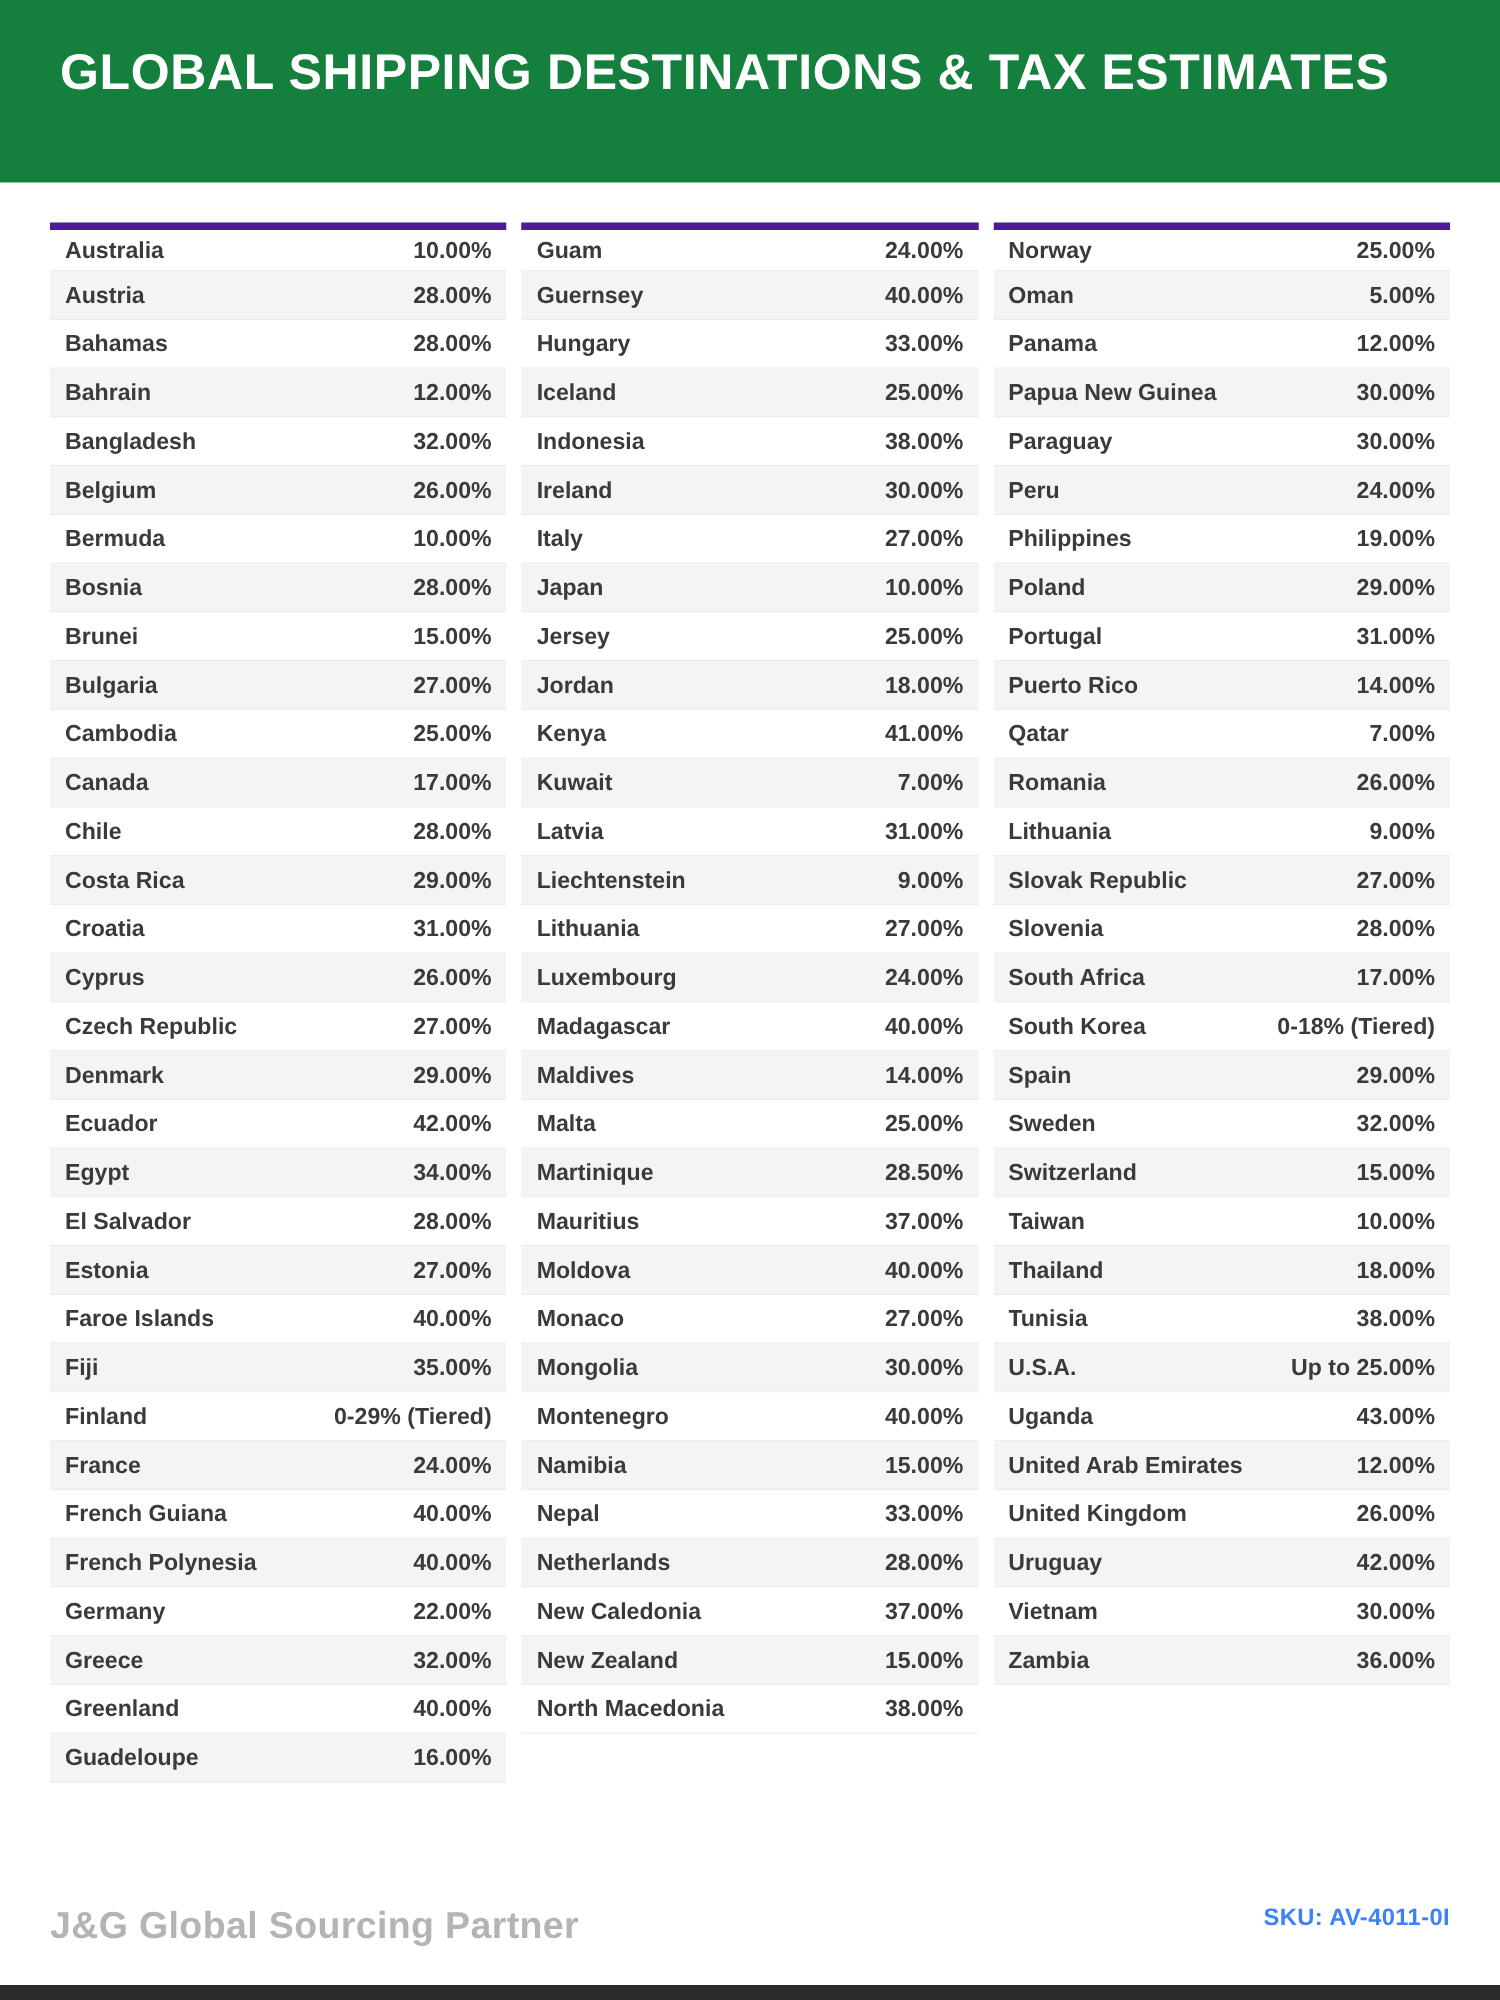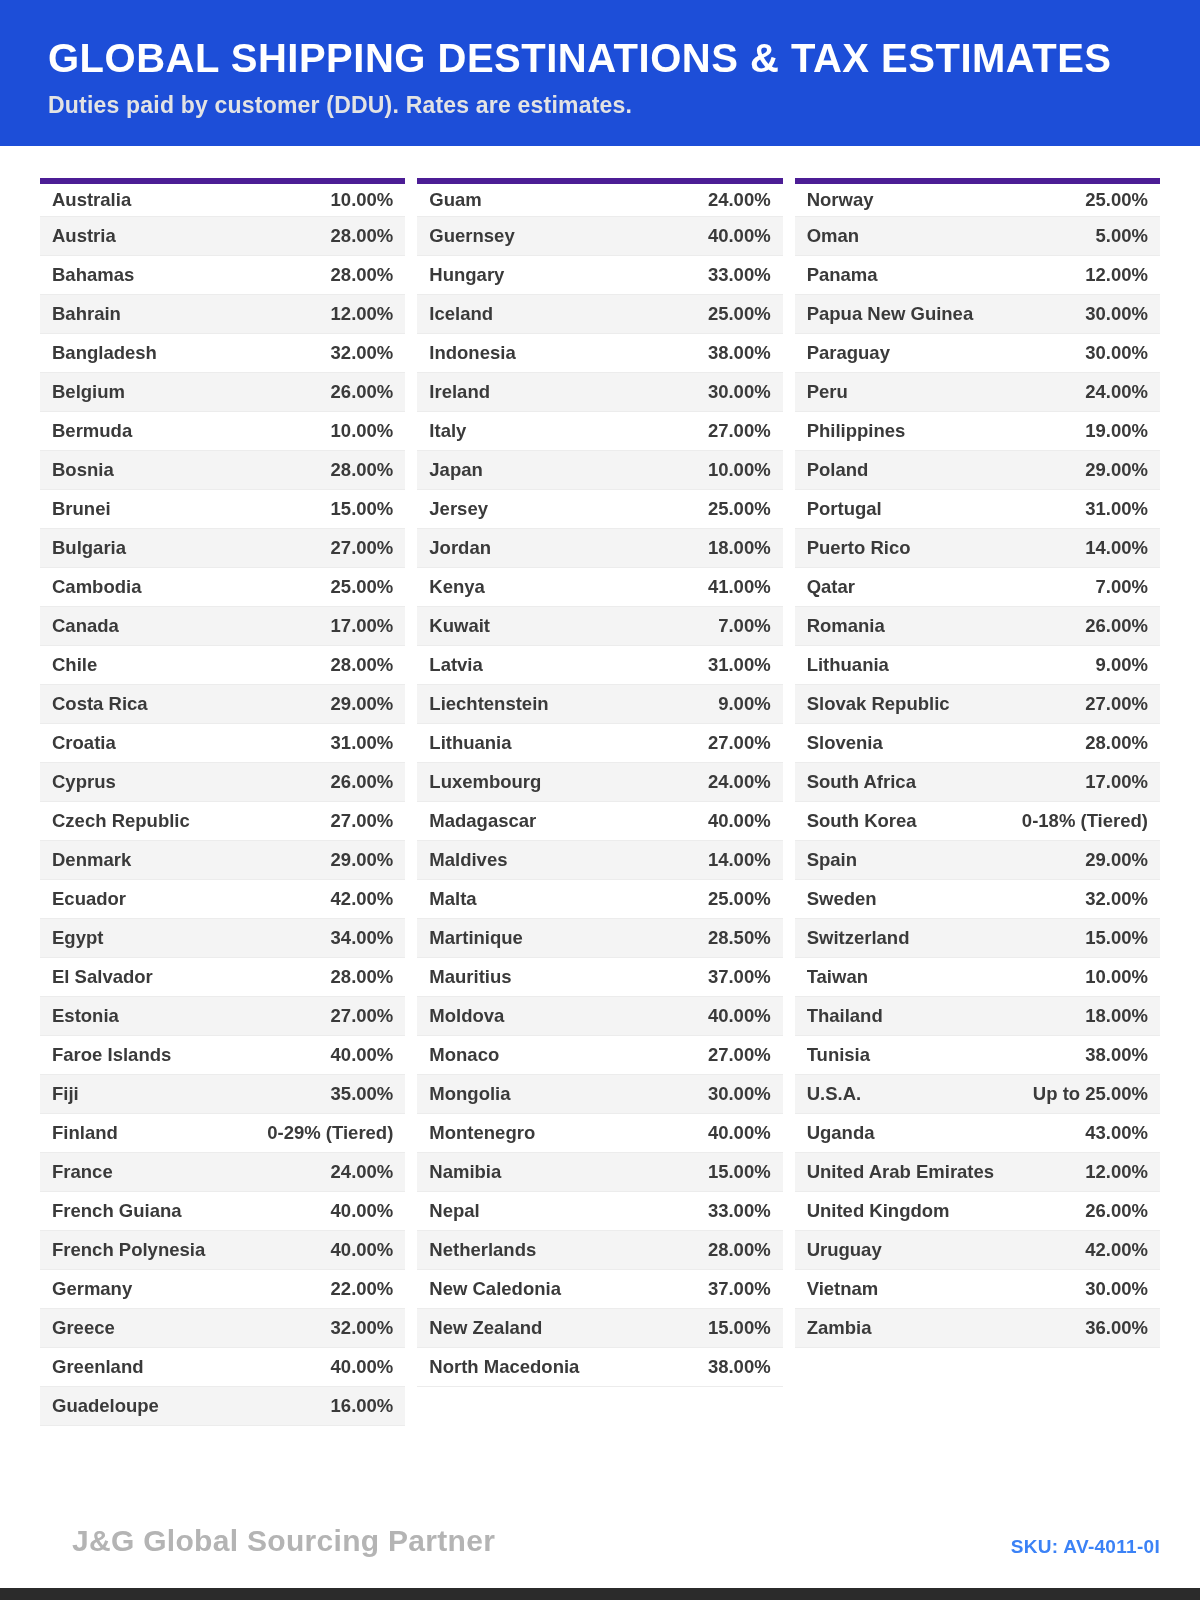--- a/index.html
+++ b/index.html
@@ -5,21 +5,21 @@
   * { margin: 0; padding: 0; box-sizing: border-box; }
   html, body {
     width: 1200px;
     height: 1600px;
     background: #ffffff;
     font-family: "Liberation Sans", "DejaVu Sans", sans-serif;
     position: relative;
     overflow: hidden;
   }
   .page-header {
-    background: #1d4ed8;
+    background: #15803d;
     color: #ffffff;
     padding: 36px 48px 30px 48px;
     height: 146px;
   }
   .page-title {
     font-size: 40px;
     font-weight: 800;
     letter-spacing: 0.5px;
     line-height: 1.1;
     white-space: nowrap;
@@ -64,22 +64,20 @@
     white-space: nowrap;
     text-align: right;
   }
   .page-footer {
     position: absolute;
     left: 40px;
     right: 40px;
     bottom: 42px;
     display: flex;
     justify-content: space-between;
-    align-items: flex-end;
-    margin-left: 32px;
   }
   .brand-text {
     font-size: 30px;
     font-weight: 800;
     color: #b4b4b4;
     letter-spacing: 0.3px;
   }
   .sku-label {
     font-size: 19px;
     font-weight: 700;
@@ -93,21 +91,20 @@
     bottom: 0;
     height: 12px;
     background: #2b2b2b;
   }
 </style>
 </head>
 <body>
 
 <header class="page-header">
   <h1 class="page-title">GLOBAL SHIPPING DESTINATIONS &amp; TAX ESTIMATES</h1>
-  <p class="page-subtitle">Duties paid by customer (DDU). Rates are estimates.</p>
 </header>
 
 <main class="rates-table">
   <div class="rates-column" id="col-0">
       <div class="row">
         <span class="country">Australia</span>
         <span class="rate">10.00%</span>
       </div>
       <div class="row">
         <span class="country">Austria</span>

